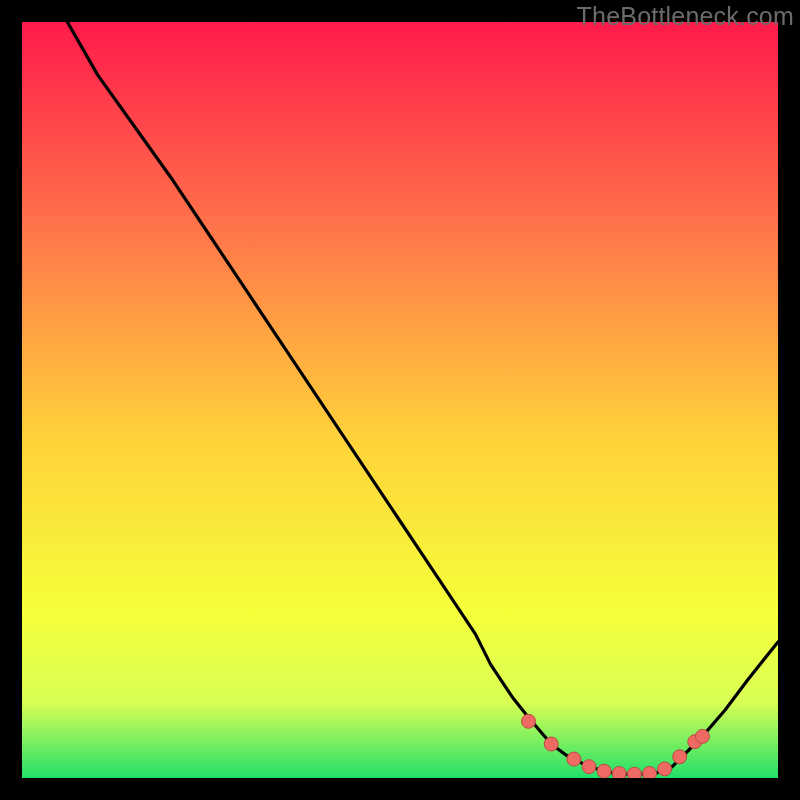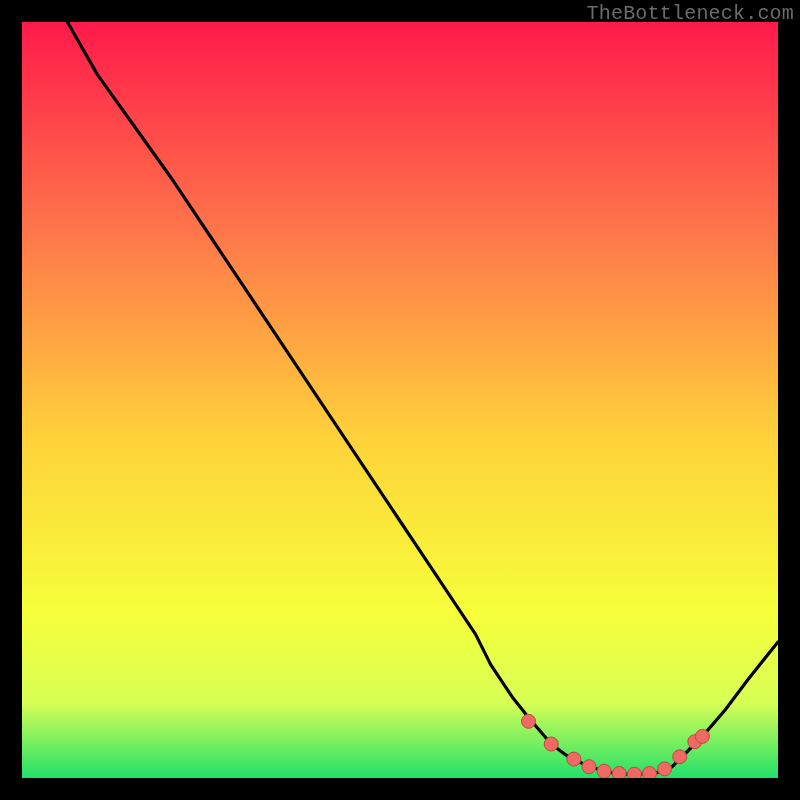--- a/index.html
+++ b/index.html
@@ -22,22 +22,22 @@
     position: absolute;
     left: 0;
     top: 0;
     width: 756px;
     height: 756px;
   }
   .watermark {
     position: absolute;
     top: 2px;
     right: 6px;
-    font-family: Liberation Mono, monospace;
-    font-size: 20px;
+    font-family: Liberation Sans, sans-serif;
+    font-size: 25px;
     color: #6b6b6b;
     letter-spacing: 0.2px;
     user-select: none;
   }
   svg { display: block; }
 </style>
 </head>
 <body>
 
 <div class="frame">

